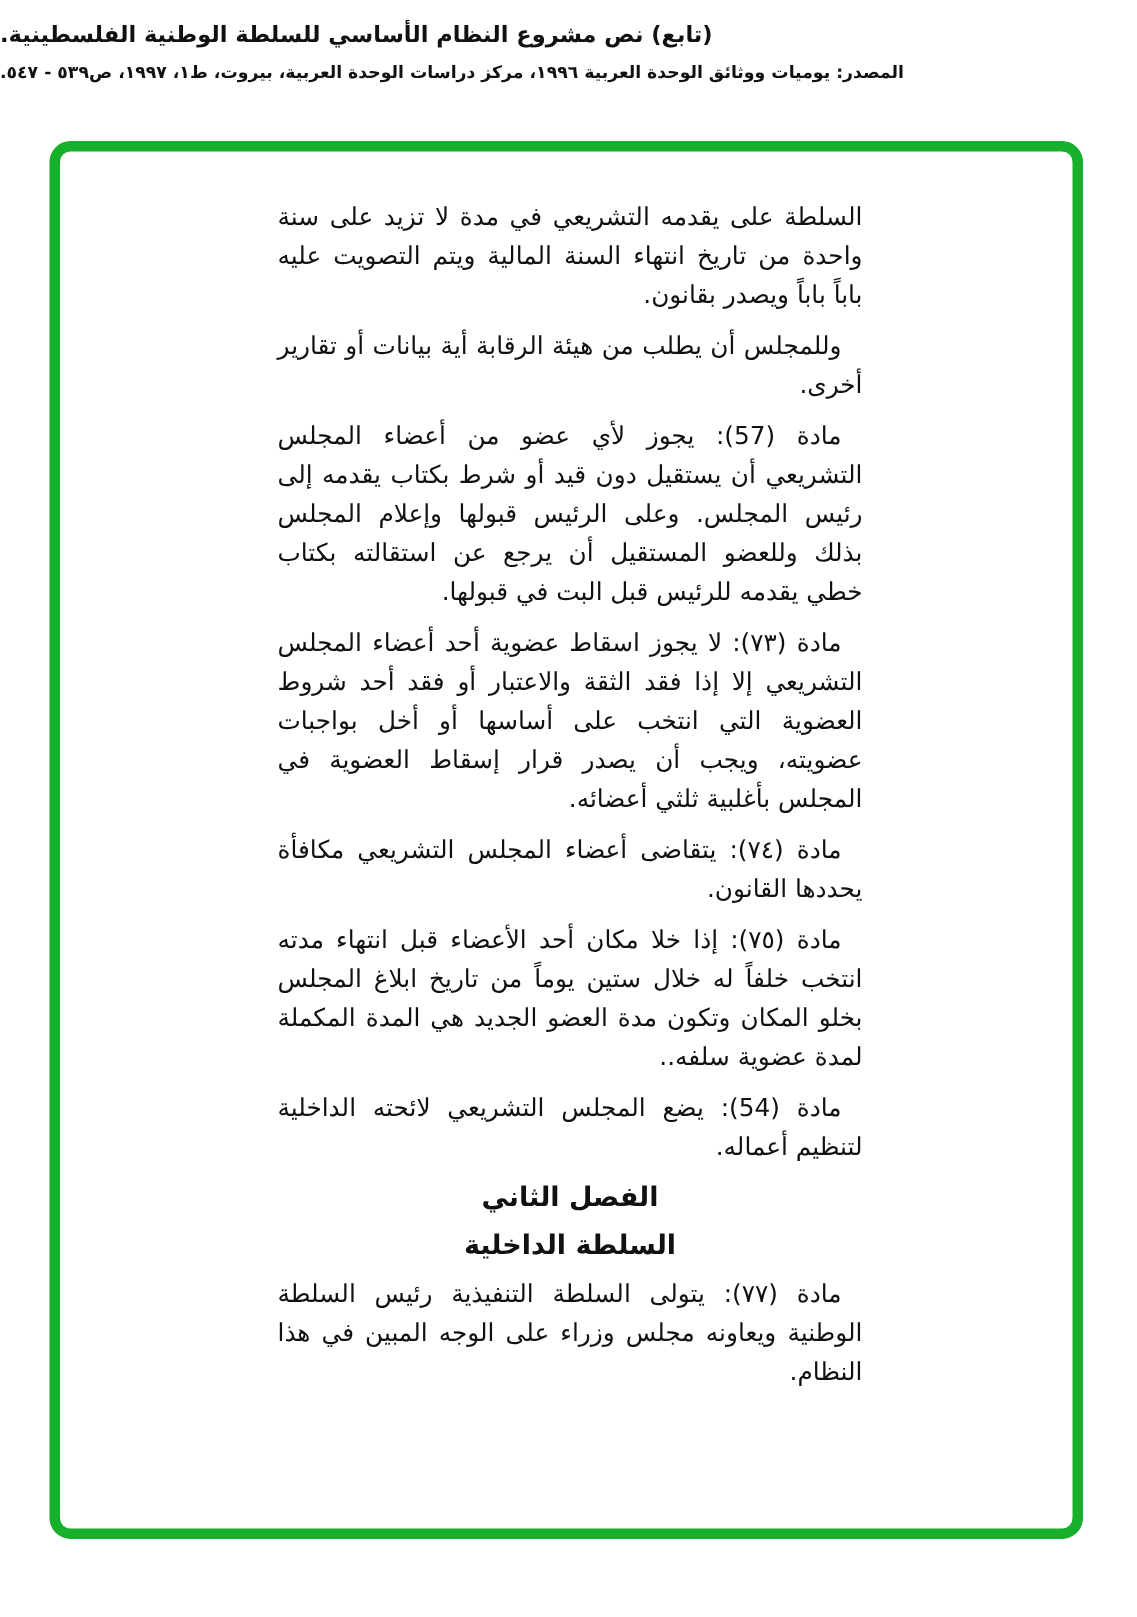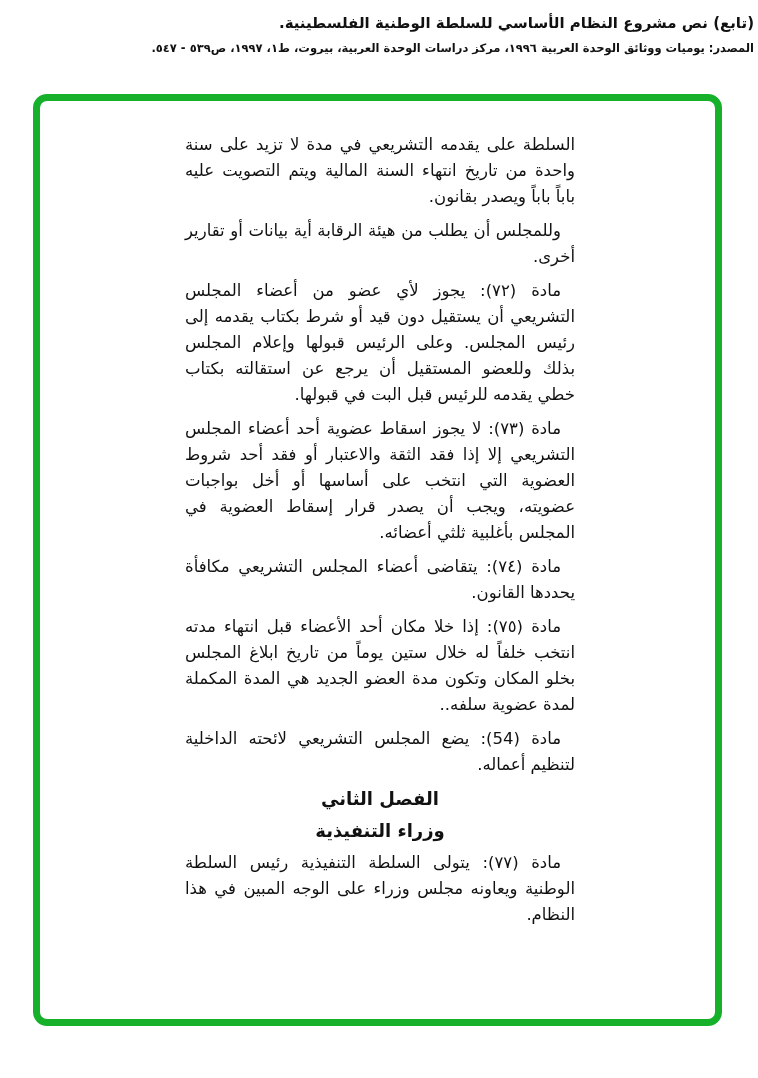--- a/index.html
+++ b/index.html
@@ -15,21 +15,21 @@
     color: #111111;
     overflow: hidden;
   }
 
   
   .header {
     position: absolute;
     top: 14px;
     left: 0;
     right: 4px;
-    text-align: right;
+    text-align: left;
     direction: rtl;
   }
   .header .title {
     font-size: 15px;
     font-weight: bold;
     letter-spacing: 0.2px;
   }
   .header .source {
     font-size: 11.5px;
     font-weight: bold;
@@ -93,23 +93,23 @@
 <div class="header">
   <div class="title">(تابع) نص مشروع النظام الأساسي للسلطة الوطنية الفلسطينية.</div>
   <div class="source">المصدر: يوميات ووثائق الوحدة العربية ١٩٩٦، مركز دراسات الوحدة العربية، بيروت، ط١، ١٩٩٧، ص٥٣٩ - ٥٤٧.</div>
 </div>
 
 <div class="frame" style="border-color: rgb(22, 176, 42);"></div>
 
 <div class="content">
   <div class="para no-indent">السلطة على يقدمه التشريعي في مدة لا تزيد على سنة واحدة من تاريخ انتهاء السنة المالية ويتم التصويت عليه باباً باباً ويصدر بقانون.</div>
   <div class="para">وللمجلس أن يطلب من هيئة الرقابة أية بيانات أو تقارير أخرى.</div>
-  <div class="para">مادة (٧٢): يجوز لأي عضو من أعضاء المجلس التشريعي أن يستقيل دون قيد أو شرط بكتاب يقدمه إلى رئيس المجلس. وعلى الرئيس قبولها وإعلام المجلس بذلك وللعضو المستقيل أن يرجع عن استقالته بكتاب خطي يقدمه للرئيس قبل البت في قبولها.</div>
+  <div class="para">مادة (57): يجوز لأي عضو من أعضاء المجلس التشريعي أن يستقيل دون قيد أو شرط بكتاب يقدمه إلى رئيس المجلس. وعلى الرئيس قبولها وإعلام المجلس بذلك وللعضو المستقيل أن يرجع عن استقالته بكتاب خطي يقدمه للرئيس قبل البت في قبولها.</div>
   <div class="para">مادة (٧٣): لا يجوز اسقاط عضوية أحد أعضاء المجلس التشريعي إلا إذا فقد الثقة والاعتبار أو فقد أحد شروط العضوية التي انتخب على أساسها أو أخل بواجبات عضويته، ويجب أن يصدر قرار إسقاط العضوية في المجلس بأغلبية ثلثي أعضائه.</div>
   <div class="para">مادة (٧٤): يتقاضى أعضاء المجلس التشريعي مكافأة يحددها القانون.</div>
   <div class="para">مادة (٧٥): إذا خلا مكان أحد الأعضاء قبل انتهاء مدته انتخب خلفاً له خلال ستين يوماً من تاريخ ابلاغ المجلس بخلو المكان وتكون مدة العضو الجديد هي المدة المكملة لمدة عضوية سلفه..</div>
   <div class="para">مادة (54): يضع المجلس التشريعي لائحته الداخلية لتنظيم أعماله.</div>
   <div class="chapter">الفصل الثاني</div>
-  <div class="chapter">وزراء التنفيذية</div>
+  <div class="chapter">السلطة الداخلية</div>
   <div class="para">مادة (٧٧): يتولى السلطة التنفيذية رئيس السلطة الوطنية ويعاونه مجلس وزراء على الوجه المبين في هذا النظام.</div>
 </div>
 
 <div class="page-number">١٢</div>
 
 </body></html>

